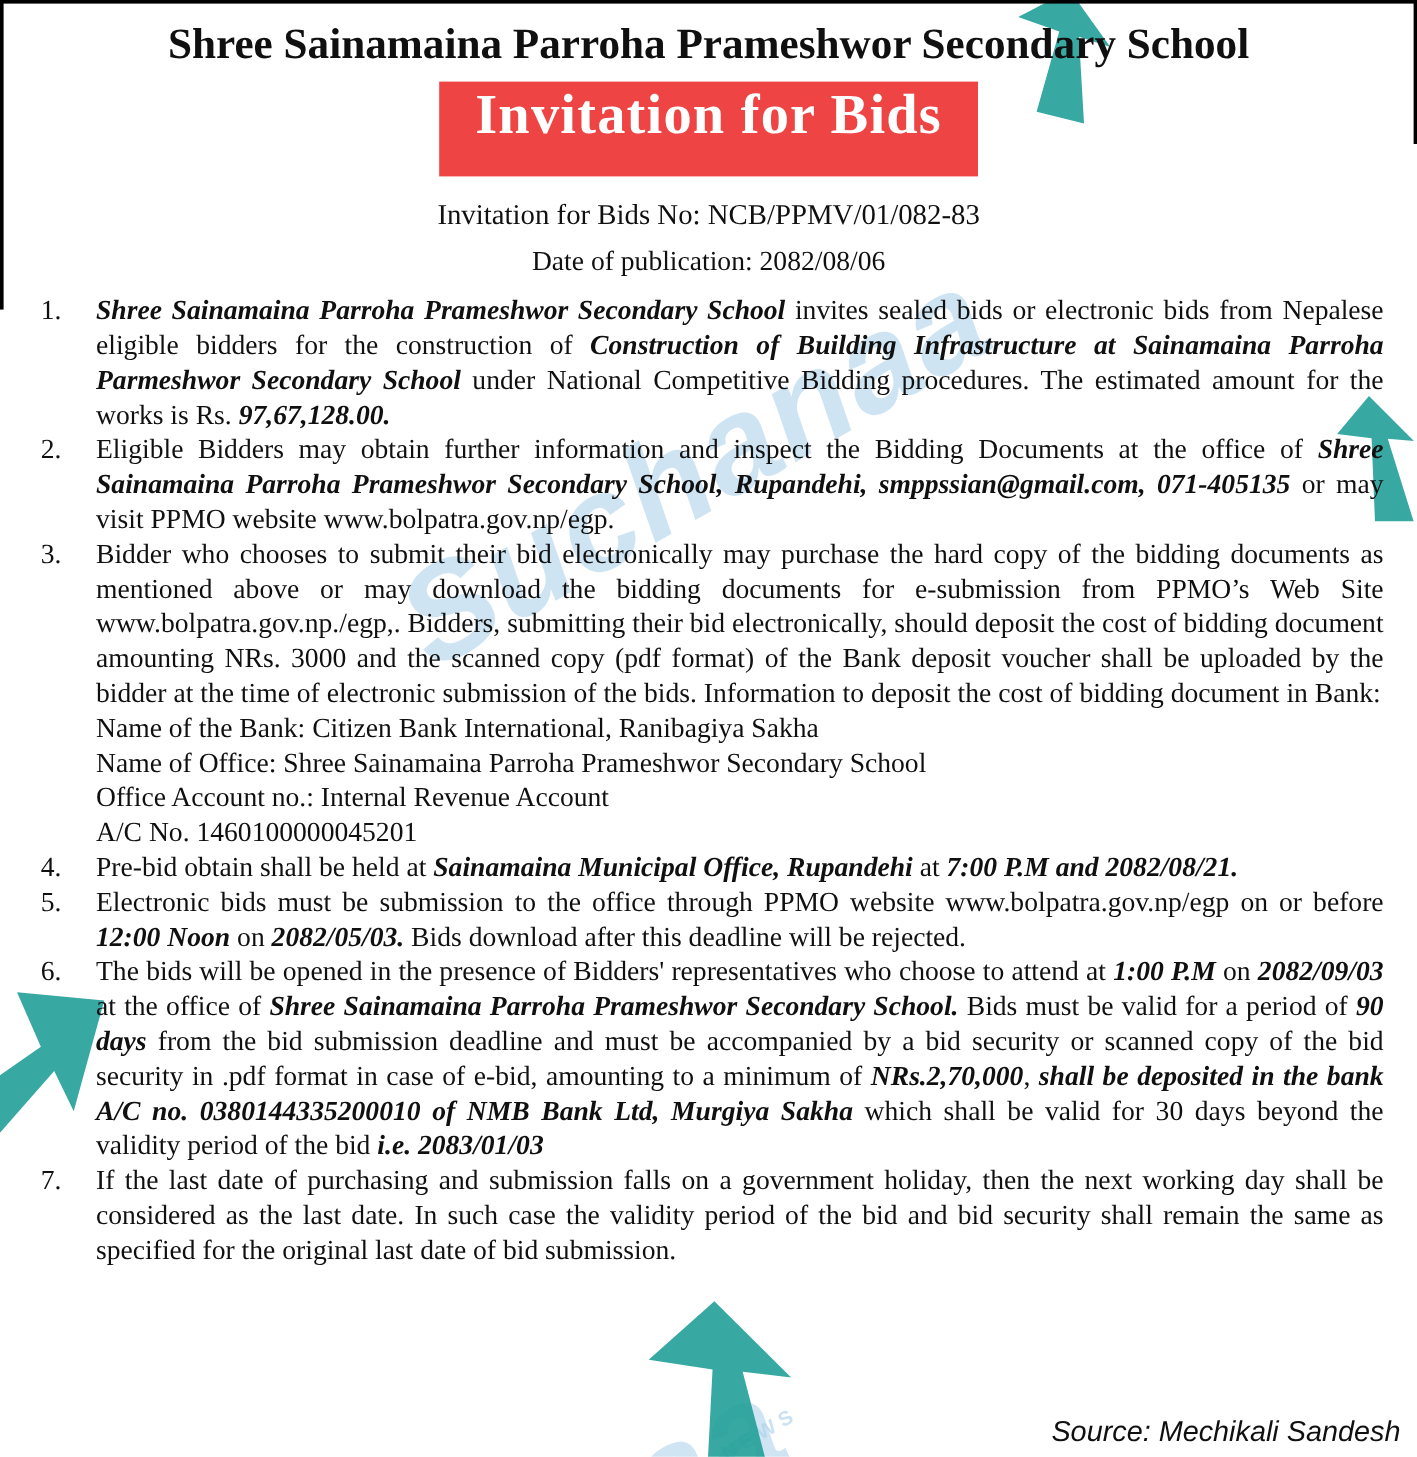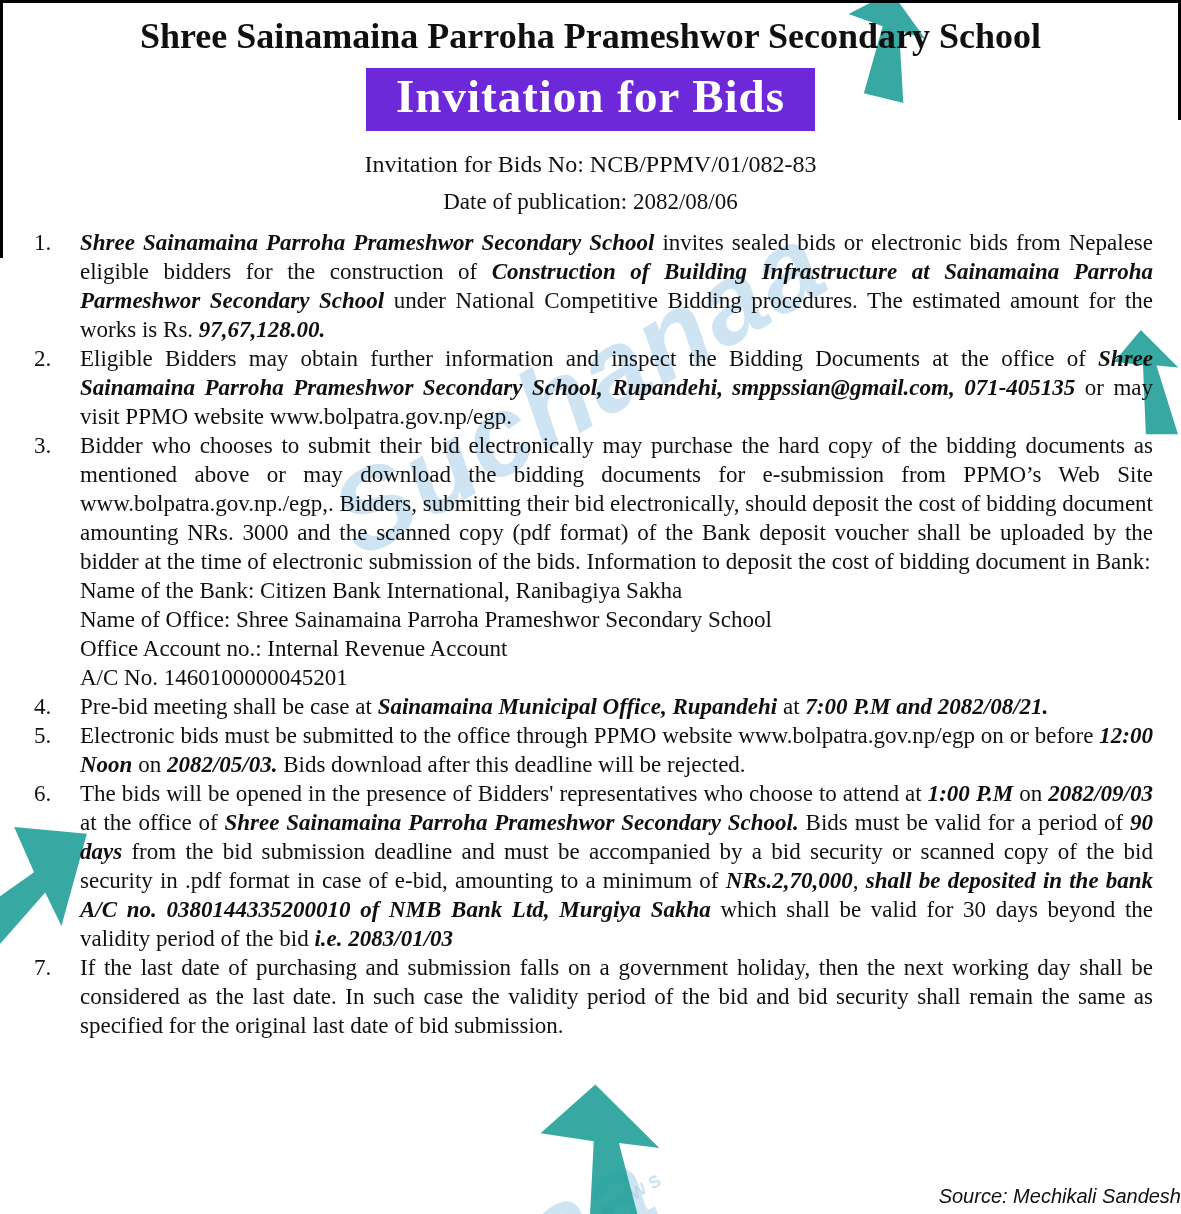--- a/index.html
+++ b/index.html
@@ -45,37 +45,37 @@
   .content { position:relative; z-index:2; }
 
   .school-name {
     text-align:center; font-weight:bold;
     font-size:36px; line-height:1.15;
     padding-top:16px;
   }
   .banner-wrap { text-align:center; margin-top:11px; }
   .banner {
     display:inline-block;
-    background:#6d28d9; color:#fff;
+    background:#ef4444; color:#fff;
     font-weight:bold; font-size:47px; line-height:1.1;
-    padding:3px 30px 8px 30px; letter-spacing:1px;
+    padding:3px 30px 24px 30px; letter-spacing:1px;
   }
   .bid-no   { text-align:center; font-size:24px; margin-top:20px; }
   .pub-date { text-align:center; font-size:23px; margin-top:11px; }
 
   .items { margin-top:13px; padding:0 28px 0 28px; }
   .item  { display:flex; font-size:23px; line-height:29px; }
   .item .num { flex:none; width:52px; padding-left:6px; }
   .item .txt { flex:1; text-align:justify; }
   .run-bi { font-weight:bold; font-style:italic; }
   .run-b  { font-weight:normal; }
 
   .source {
-    position:absolute; right:0; bottom:6px; z-index:2;
-    font-style:italic; font-size:20px;
+    position:absolute; right:14px; bottom:6px; z-index:2;
+    font-style:italic; font-size:24px;
     font-family:"Liberation Sans", sans-serif;
   }
 </style>
 </head>
 <body>
 
 <div class="page">
 
   <div class="border-top"></div>
   <div class="border-left"></div>
@@ -116,25 +116,25 @@
         <div class="item">
           <span class="num">2.</span>
           <span class="txt"><span>Eligible Bidders may obtain further information and inspect the Bidding Documents at the office of </span><span class="run-bi">Shree Sainamaina Parroha Prameshwor Secondary School, Rupandehi, smppssian@gmail.com, 071-405135</span><span> or may visit PPMO website www.bolpatra.gov.np/egp.</span></span>
         </div>
         <div class="item">
           <span class="num">3.</span>
           <span class="txt"><span>Bidder who chooses to submit their bid electronically may purchase the hard copy of the bidding documents as mentioned above or may download the bidding documents for e-submission from PPMO’s Web Site www.bolpatra.gov.np./egp,. Bidders, submitting their bid electronically, should deposit the cost of bidding document amounting NRs. 3000 and the scanned copy (pdf format) of the Bank deposit voucher shall be uploaded by the bidder at the time of electronic submission of the bids. Information to deposit the cost of bidding document in Bank:</span><br><span class="run-b">Name of the Bank: Citizen Bank International, Ranibagiya Sakha</span><br><span class="run-b">Name of Office: Shree Sainamaina Parroha Prameshwor Secondary School</span><br><span class="run-b">Office Account no.: Internal Revenue Account</span><br><span class="run-b">A/C No. 1460100000045201</span></span>
         </div>
         <div class="item">
           <span class="num">4.</span>
-          <span class="txt"><span>Pre-bid meeting shall be case at </span><span class="run-bi">Sainamaina Municipal Office, Rupandehi</span><span> at </span><span class="run-bi">7:00 P.M and 2082/08/21.</span></span>
+          <span class="txt"><span>Pre-bid obtain shall be held at </span><span class="run-bi">Sainamaina Municipal Office, Rupandehi</span><span> at </span><span class="run-bi">7:00 P.M and 2082/08/21.</span></span>
         </div>
         <div class="item">
           <span class="num">5.</span>
-          <span class="txt"><span>Electronic bids must be submitted to the office through PPMO website www.bolpatra.gov.np/egp on or before </span><span class="run-bi">12:00 Noon</span><span> on </span><span class="run-bi">2082/05/03.</span><span> Bids download after this deadline will be rejected.</span></span>
+          <span class="txt"><span>Electronic bids must be submission to the office through PPMO website www.bolpatra.gov.np/egp on or before </span><span class="run-bi">12:00 Noon</span><span> on </span><span class="run-bi">2082/05/03.</span><span> Bids download after this deadline will be rejected.</span></span>
         </div>
         <div class="item">
           <span class="num">6.</span>
           <span class="txt"><span>The bids will be opened in the presence of Bidders' representatives who choose to attend at </span><span class="run-bi">1:00 P.M</span><span> on </span><span class="run-bi">2082/09/03</span><span> at the office of </span><span class="run-bi">Shree Sainamaina Parroha Prameshwor Secondary School.</span><span> Bids must be valid for a period of </span><span class="run-bi">90 days</span><span> from the bid submission deadline and must be accompanied by a bid security or scanned copy of the bid security in .pdf format in case of e-bid, amounting to a minimum of </span><span class="run-bi">NRs.2,70,000</span><span>, </span><span class="run-bi">shall be deposited in the bank A/C no. 0380144335200010 of NMB Bank Ltd, Murgiya Sakha</span><span> which shall be valid for 30 days beyond the validity period of the bid </span><span class="run-bi">i.e. 2083/01/03</span></span>
         </div>
         <div class="item">
           <span class="num">7.</span>
           <span class="txt"><span>If the last date of purchasing and submission falls on a government holiday, then the next working day shall be considered as the last date. In such case the validity period of the bid and bid security shall remain the same as specified for the original last date of bid submission.</span></span>
         </div>
       </div>

